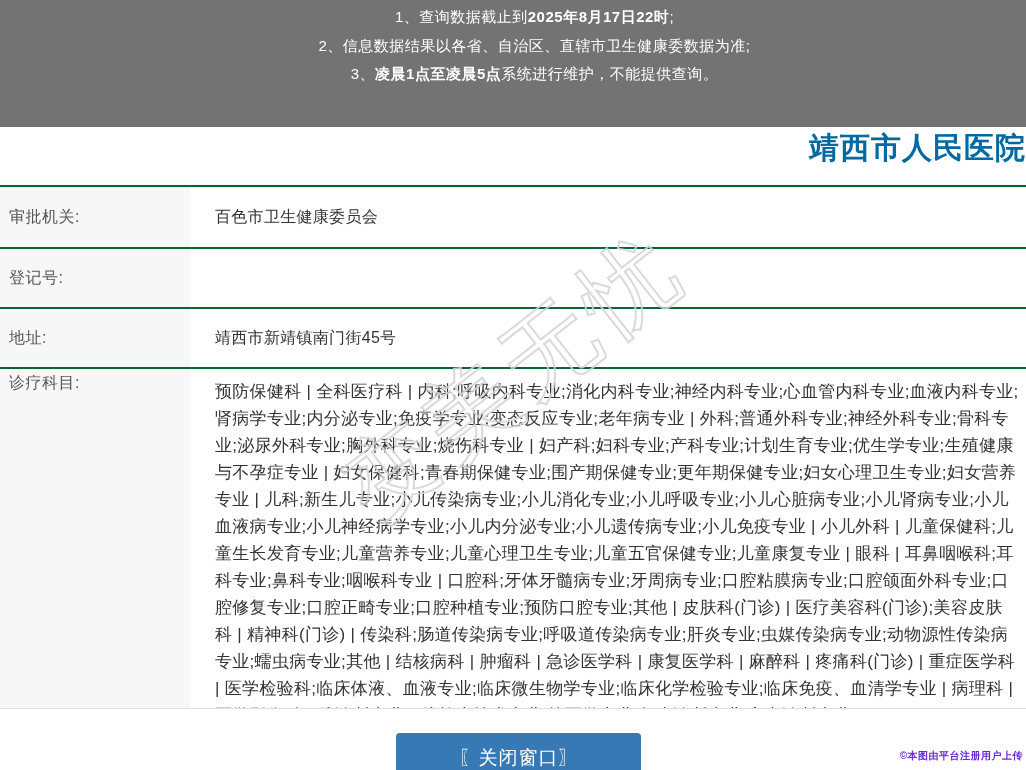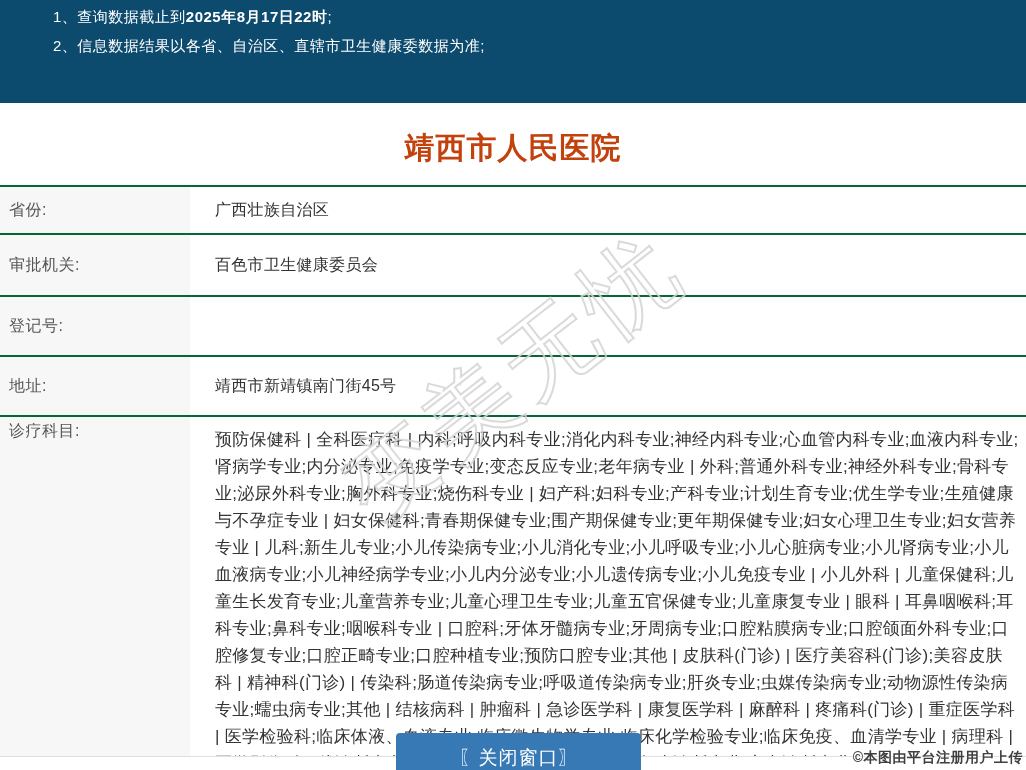--- a/index.html
+++ b/index.html
@@ -4,34 +4,35 @@
 <style>
   html,body{margin:0;padding:0;}
   body{
     width:1026px;height:770px;position:relative;overflow:hidden;
     background:#ffffff;
     font-family:"Liberation Sans","DejaVu Sans",sans-serif;
     -webkit-font-smoothing:antialiased;
   }
   
   .notice-bar{
-    position:absolute;top:0;left:0;right:0;height:103px;
-    background:#0c4a6e;color:#ffffff;box-sizing:border-box;
+    position:absolute;top:0;left:0;right:0;height:127px;
+    background:#737373;color:#ffffff;box-sizing:border-box;
     padding:3px 10px 0 53px;
+    text-align:center;
   }
   .notice-bar ul{list-style:none;margin:0;padding:0;}
   .notice-bar li{
     font-size:15px;line-height:28.5px;letter-spacing:.5px;
     white-space:nowrap;
   }
   .notice-bar li b{font-weight:bold;}
   
   .page-title{
     position:absolute;top:127px;left:0;right:0;height:42px;
-    text-align:center;font-size:30px;font-weight:bold;color:#c2410c;
+    text-align:right;font-size:30px;font-weight:bold;color:#0369a1;
     line-height:42px;letter-spacing:1px;
   }
   
   .info-table{
     position:absolute;top:185px;left:0;right:0;
     border-top:2px solid #066636;
   }
   .info-row{
     display:flex;align-items:center;
     border-bottom:2px solid #066636;
@@ -72,41 +73,38 @@
   
   .close-button{
     position:absolute;left:396px;top:733px;width:245px;height:48px;
     background:#3679b5;border:none;border-radius:4px;
     color:#ffffff;font-size:19px;letter-spacing:1px;
     font-family:inherit;cursor:pointer;text-align:center;
     padding-top:2px;box-sizing:border-box;
   }
   .credit{
     position:absolute;right:3px;top:749px;
-    font-size:14px;font-weight:bold;color:#404040;letter-spacing:.5px;
+    font-size:10px;font-weight:bold;color:#6d28d9;letter-spacing:.5px;
     text-shadow:0 0 2px #ffffff,0 0 2px #ffffff;
   }
 </style>
 </head>
 <body>
 
 <div class="notice-bar">
   <ul>
     <li>1、<span>查询数据截止到</span><b>2025年8月17日22时</b><span>;</span></li>
     <li>2、<span>信息数据结果以各省、自治区、直辖市卫生健康委数据为准;</span></li>
+    <li>3、<b>凌晨1点至凌晨5点</b><span>系统进行维护，不能提供查询。</span></li>
   </ul>
 </div>
 
 <div class="page-title">靖西市人民医院</div>
 
 <div class="info-table">
-  <div class="info-row r1">
-    <div class="cell-label">省份:</div>
-    <div class="cell-value">广西壮族自治区</div>
-  </div>
   <div class="info-row r2">
     <div class="cell-label">审批机关:</div>
     <div class="cell-value">百色市卫生健康委员会</div>
   </div>
   <div class="info-row r3">
     <div class="cell-label">登记号:</div>
   </div>
   <div class="info-row r4">
     <div class="cell-label">地址:</div>
     <div class="cell-value">靖西市新靖镇南门街45号</div>

